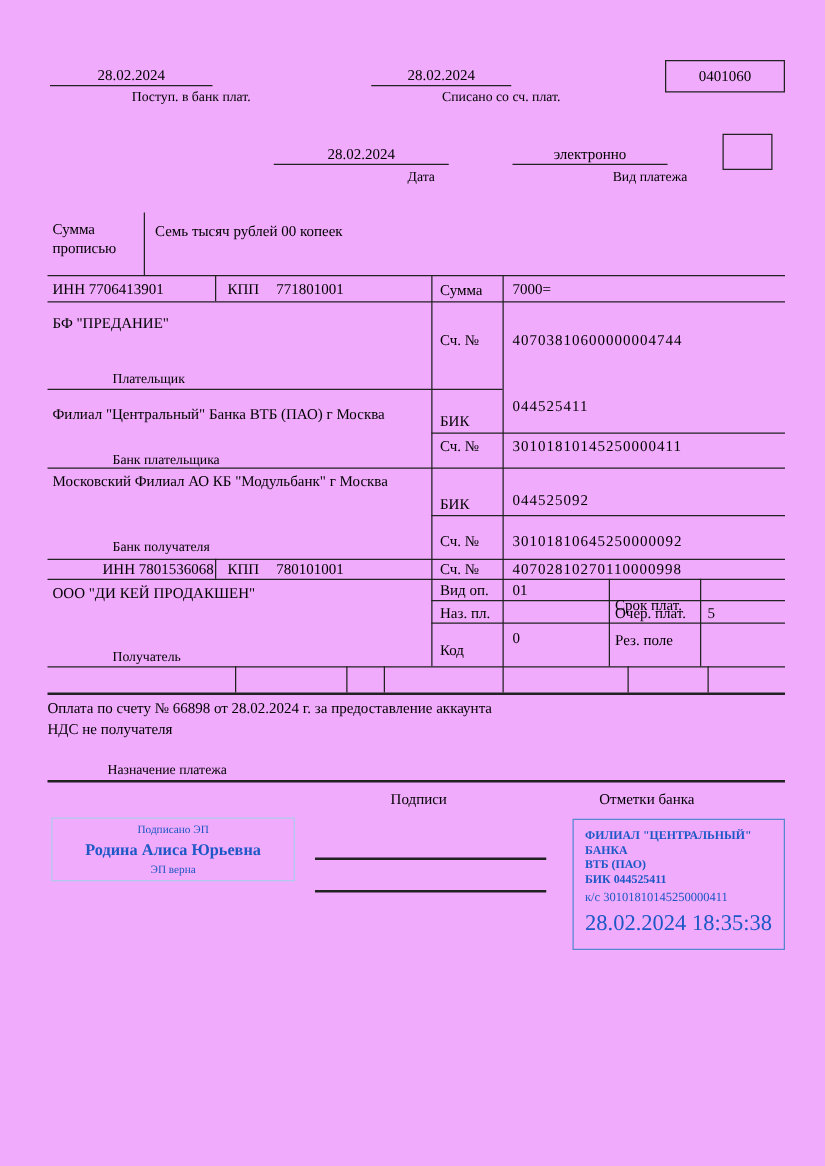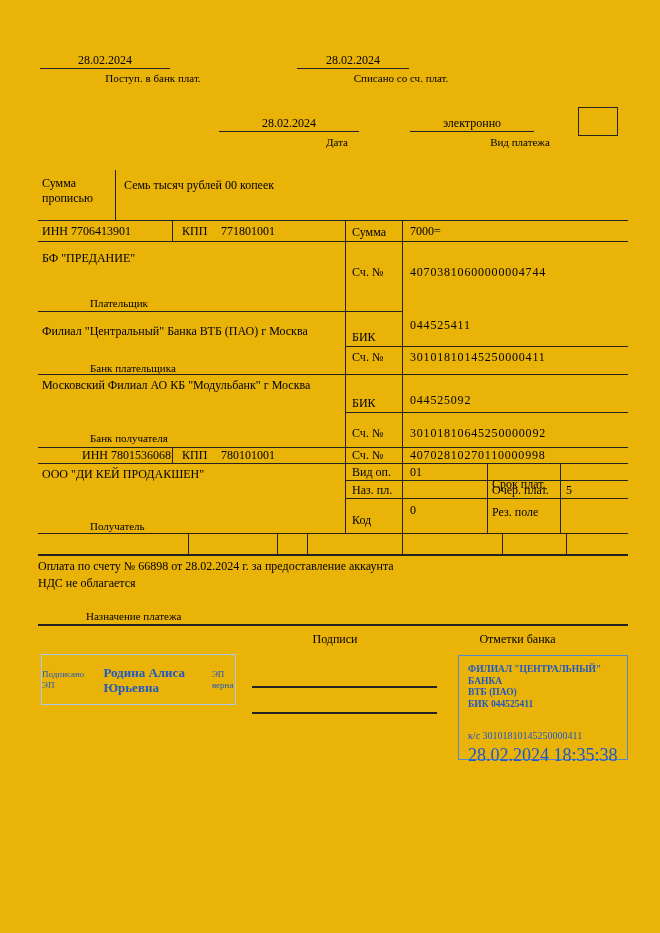--- a/index.html
+++ b/index.html
@@ -1,52 +1,53 @@
 <!DOCTYPE html>
 <html style="--blue-text: #1d58c6; --stamp-border: #5688d2; --esign-border: #aec9ec;"><head>
 <meta charset="utf-8">
 <style>
   html,body{margin:0;padding:0;background:#fff;}
-  .page{position:relative;width:660px;height:933px;background:#eab308;
+  .page{position:relative;width:660px;height:933px;background:#f0abfc;
         font-family:"Liberation Serif",serif;color:#000;font-size:12px;overflow:hidden;}
   .t{position:absolute;white-space:nowrap;line-height:14px;}
   .c{text-align:center;}
   .b{font-weight:bold;}
   .sm{font-size:11px;margin-left:48px;}
   .ucell{position:absolute;border-bottom:1px solid #222;height:16px;line-height:16px;text-align:center;}
   .hl{position:absolute;background:#222;height:1px;}
   .vl{position:absolute;background:#222;width:1px;}
   .box{position:absolute;border:1px solid #222;box-sizing:border-box;}
   .num{letter-spacing:0.8px;}
   .blue{color:var(--blue-text);}
   .esign{position:absolute;left:41px;top:654px;width:195px;height:51px;
          border:1px solid var(--esign-border);box-sizing:border-box;
-         display:flex;flex-direction:row;align-items:center;justify-content:center;gap:19px;}
+         display:flex;flex-direction:column;align-items:center;justify-content:center;gap:3px;}
   .esign .tiny{font-size:9px;line-height:11px;}
   .esign .nm{font-size:13px;line-height:15px;font-weight:bold;}
   .stamp{position:absolute;left:458px;top:655px;width:170px;height:105px;
          border:1.5px solid var(--stamp-border);box-sizing:border-box;
          padding:8px 9px 0 9px;color:var(--blue-text);}
   .stamp .l{font-size:9.5px;line-height:11.5px;font-weight:bold;}
-  .stamp .l4{font-size:10px;line-height:12px;margin-top:20px;}
+  .stamp .l4{font-size:10px;line-height:12px;margin-top:3px;}
   .stamp .st{font-size:15px;line-height:17px;font-weight:bold;margin-top:6px;}
   .stamp .dt{font-size:18px;line-height:14px;margin-top:6px;}
   .sigline{position:absolute;background:#222;height:1.5px;width:185px;left:252px;}
 </style>
 </head>
 <body>
 
 <div class="page">
 
   <div class="ucell" style="left:40px;top:52px;width:130px;">28.02.2024</div>
   <div class="t sm c" style="left:40px;top:71px;width:130px;">Поступ. в банк плат.</div>
 
   <div class="ucell" style="left:297px;top:52px;width:112px;">28.02.2024</div>
   <div class="t sm c" style="left:290px;top:71px;width:126px;">Списано со сч. плат.</div>
 
+  <div class="box c" style="left:532px;top:48px;width:96px;height:26px;line-height:24px;">0401060</div>
 
   <div class="ucell" style="left:219px;top:115px;width:140px;">28.02.2024</div>
   <div class="t sm c" style="left:219px;top:135px;width:140px;">Дата</div>
   <div class="ucell" style="left:410px;top:115px;width:124px;">электронно</div>
   <div class="t sm c" style="left:410px;top:135px;width:124px;">Вид платежа</div>
   <div class="box" style="left:578px;top:107px;width:40px;height:29px;"></div>
 
   <div class="t" style="left:42px;top:176px;">Сумма</div>
   <div class="t" style="left:42px;top:191px;">прописью</div>
   <div class="vl" style="left:115px;top:170px;height:50px;"></div>
@@ -116,21 +117,21 @@
   <div class="t" style="left:492px;top:477px;">Срок плат.</div>
   <div class="t" style="left:352px;top:483px;">Наз. пл.</div>
   <div class="t" style="left:492px;top:483px;">Очер. плат.</div>
   <div class="t" style="left:566px;top:483px;">5</div>
   <div class="t" style="left:352px;top:513px;">Код</div>
   <div class="t" style="left:410px;top:503px;">0</div>
   <div class="t" style="left:492px;top:505px;">Рез. поле</div>
   <div class="t sm" style="left:42px;top:519px;">Получатель</div>
 
   <div class="t" style="left:38px;top:559px;">Оплата по счету № 66898 от 28.02.2024 г. за предоставление аккаунта</div>
-  <div class="t" style="left:38px;top:576px;">НДС не облагается</div>
+  <div class="t" style="left:38px;top:576px;">НДС не получателя</div>
   <div class="t sm" style="left:38px;top:609px;">Назначение платежа</div>
   <div class="hl" style="left:38px;top:624px;width:590px;height:1.5px;"></div>
 
   <div class="t c" style="left:285px;top:632px;width:100px;">Подписи</div>
   <div class="t c" style="left:445px;top:632px;width:145px;">Отметки банка</div>
 
   <div class="esign">
     <div class="tiny blue">Подписано ЭП</div>
     <div class="nm blue">Родина Алиса Юрьевна</div>
     <div class="tiny blue">ЭП верна</div>

